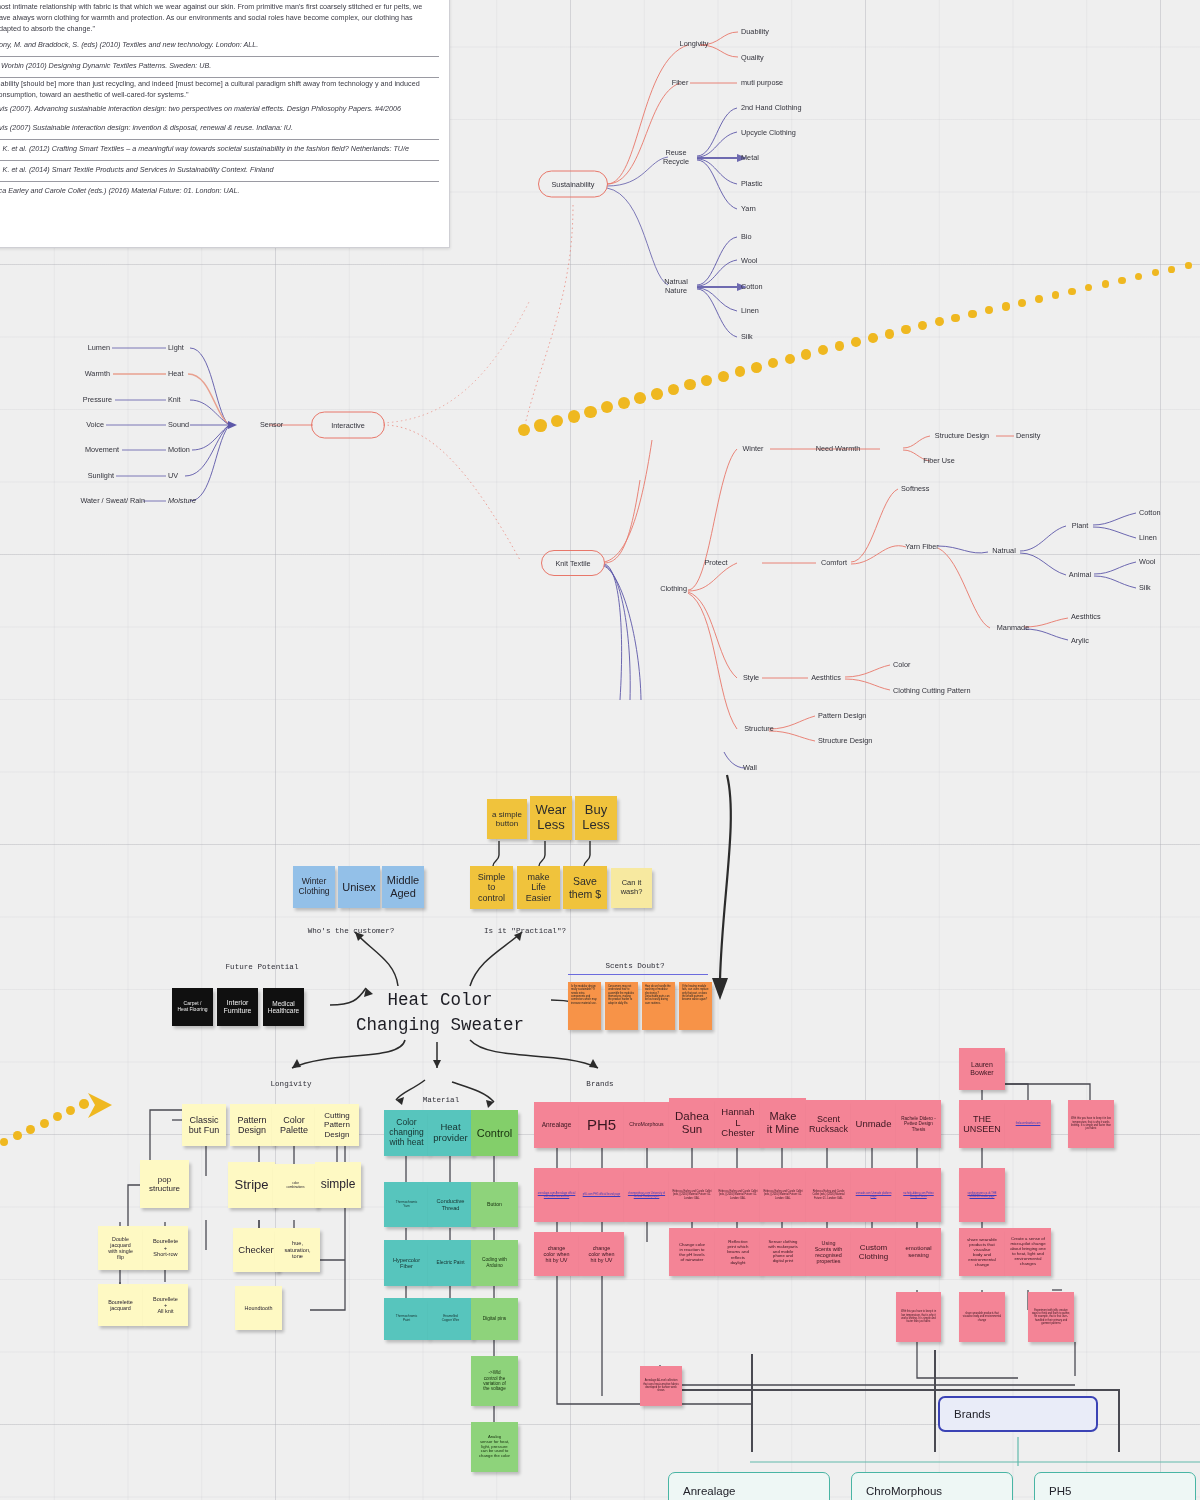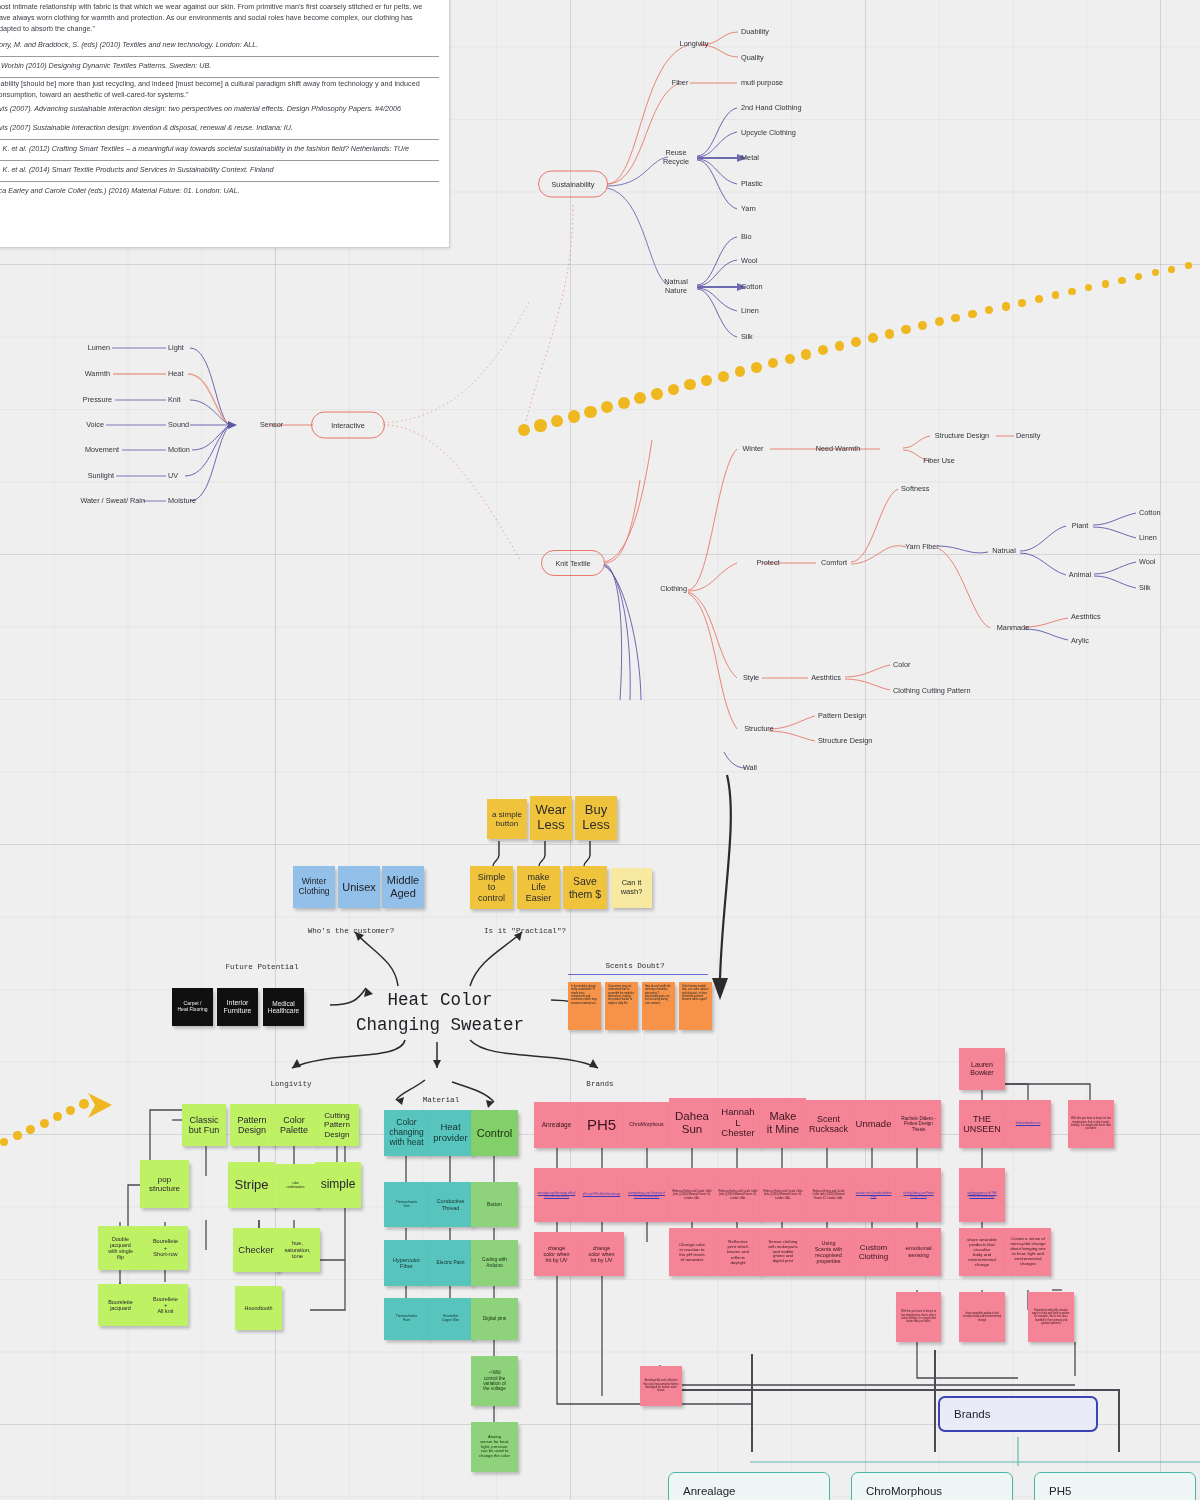--- a/index.html
+++ b/index.html
@@ -48,21 +48,21 @@
   .note{position:absolute;box-sizing:border-box;
     display:flex;align-items:center;justify-content:center;text-align:center;
     box-shadow:2px 2.5px 3px rgba(0,0,0,.22);
     font-family:"Liberation Sans", sans-serif;
     padding:3px;line-height:1.15;word-break:break-word;overflow:hidden;}
   .n-yellow{background:#f0c33c;color:#2c2c2c;}
   .n-yellow-l{background:#f7e9a0;color:#2c2c2c;}
   .n-blue{background:#93c0e8;color:#22222a;}
   .n-orange{background:#f79348;color:#222;}
   .n-black{background:#101010;color:#f0f0f0;}
-  .n-purple{background:#bef264;color:#2a2430;}
+  .n-purple{background:#fef9c3;color:#2a2430;}
   .n-teal{background:#57c5bd;color:#163230;}
   .n-green{background:#83cf6a;color:#17300f;}
   .n-green2{background:#8ed37b;color:#17300f;}
   .n-pink{background:#f48496;color:#3a1620;}
   .tiny{font-size:3.1px;line-height:1.25;}
   .micro{font-size:2.6px;line-height:1.3;}
   .bluetxt{color:#3b3bbd;text-decoration:underline;}
 
   
   .caption{position:absolute;transform:translate(-50%,-50%);
@@ -336,34 +336,34 @@
   <div class="mlabel l" style="left:168px;top:374px;">Heat</div>
   <div class="mlabel r" style="left:112px;top:400px;">Pressure</div>
   <div class="mlabel l" style="left:168px;top:400px;">Knit</div>
   <div class="mlabel r" style="left:104px;top:425px;">Voice</div>
   <div class="mlabel l" style="left:168px;top:425px;">Sound</div>
   <div class="mlabel r" style="left:119px;top:450px;">Movement</div>
   <div class="mlabel l" style="left:168px;top:450px;">Motion</div>
   <div class="mlabel r" style="left:114px;top:476px;">Sunlight</div>
   <div class="mlabel l" style="left:168px;top:476px;">UV</div>
   <div class="mlabel r" style="left:145px;top:501px;">Water / Sweat/ Rain</div>
-  <div class="mlabel l" style="left:168px;top:501px;">Moisture</div>
+  <div class="mlabel l" style="left:168px;top:501px;font-style:italic;">Moisture</div>
   <div class="mlabel l" style="left:240px;top:425px;margin-left:20px;">Sensor</div>
   <div class="pill" style="left:348px;top:425px;width:72px;height:25px;">Interactive</div>
 </div>
 
 <div class="layer">
   <div class="mlabel r" style="left:687px;top:589px;">Clothing</div>
   <div class="mlabel c" style="left:753px;top:449px;">Winter</div>
   <div class="mlabel c" style="left:838px;top:449px;">Need Warmth</div>
   <div class="mlabel c" style="left:962px;top:436px;">Structure Design</div>
   <div class="mlabel c" style="left:939px;top:461px;">Fiber Use</div>
   <div class="mlabel l" style="left:1016px;top:436px;">Density</div>
 
-  <div class="mlabel c" style="left:768px;top:563px;">Protect</div>
+  <div class="mlabel c" style="left:716px;top:563px;">Protect</div>
   <div class="mlabel c" style="left:834px;top:563px;">Comfort</div>
   <div class="mlabel l" style="left:901px;top:489px;">Softness</div>
   <div class="mlabel c" style="left:922px;top:547px;">Yarn Fiber</div>
 
   <div class="mlabel c" style="left:1004px;top:551px;">Natrual</div>
   <div class="mlabel c" style="left:1080px;top:526px;">Plant</div>
   <div class="mlabel l" style="left:1139px;top:513px;">Cotton</div>
   <div class="mlabel l" style="left:1139px;top:538px;">Linen</div>
   <div class="mlabel c" style="left:1080px;top:575px;">Animal</div>
   <div class="mlabel l" style="left:1139px;top:562px;">Wool</div>

